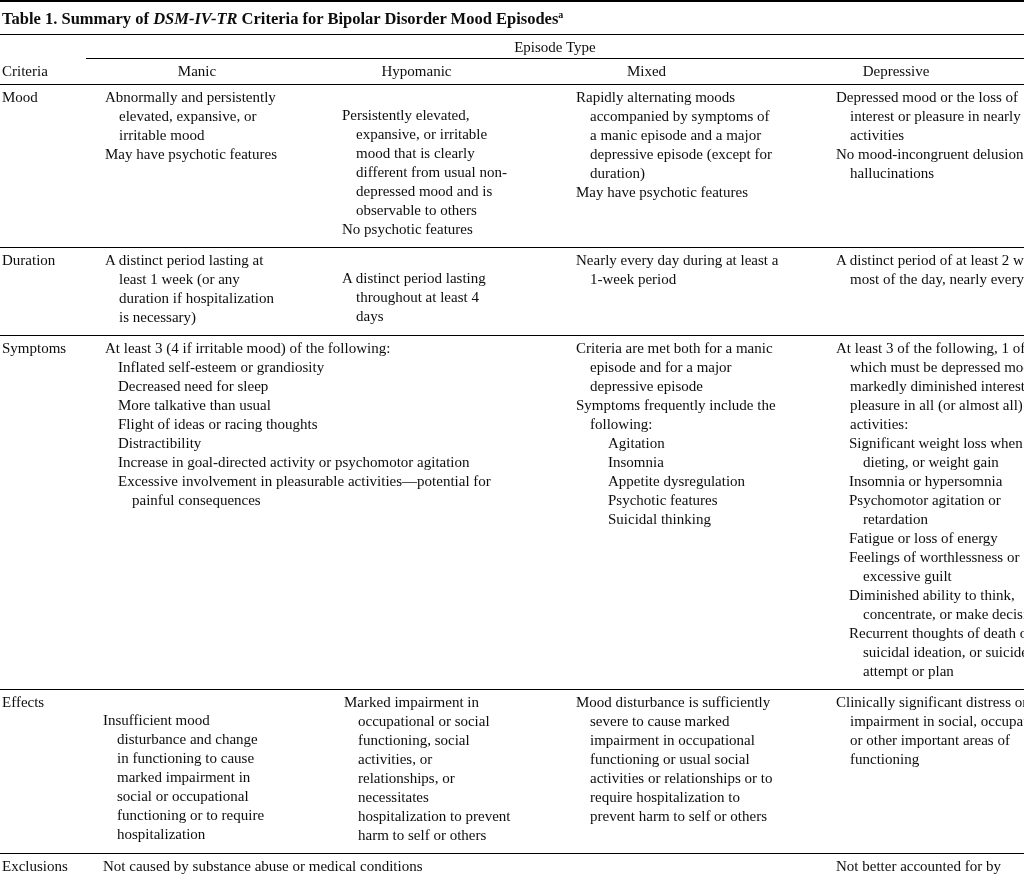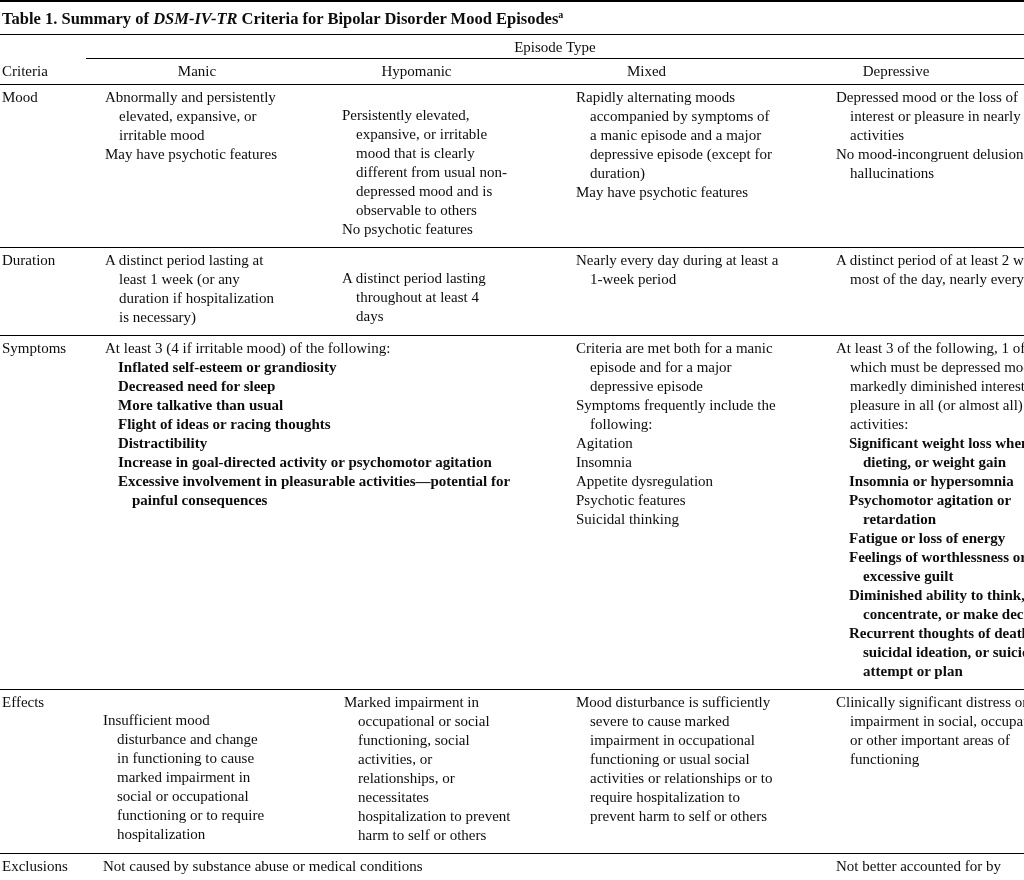--- a/index.html
+++ b/index.html
@@ -48,22 +48,22 @@
   .row-label { padding-left: 2px; }
   .cell { padding-right: 10px; }
   .cell.manic      { padding-left: 2px; padding-right: 44px; }
   .cell.hypomanic  { padding-right: 52px; margin-top: 18px; }
   .cell.mixed      { padding-right: 40px; }
   .cell.depressive { padding-right: 28px; }
   .cell.span-mh    { grid-column: 2 / 4; padding-left: 2px; padding-right: 28px; }
   .cell.span-mhm   { grid-column: 2 / 5; text-align: left; padding-right: 0; }
 
   .hang { padding-left: 14px; text-indent: -14px; }
-  .ind1 { margin-left: 13px; font-weight: bold; }
-  .ind2 { }
+  .ind1 { margin-left: 13px; }
+  .ind2 { margin-left: 32px; }
 </style>
 </head>
 <body>
 
 <div class="table-wrap">
 
   <div class="title">
     <span>Table 1. Summary of </span><i>DSM-IV-TR</i><span> Criteria for Bipolar Disorder Mood Episodes</span><sup>a</sup>
   </div>
 

